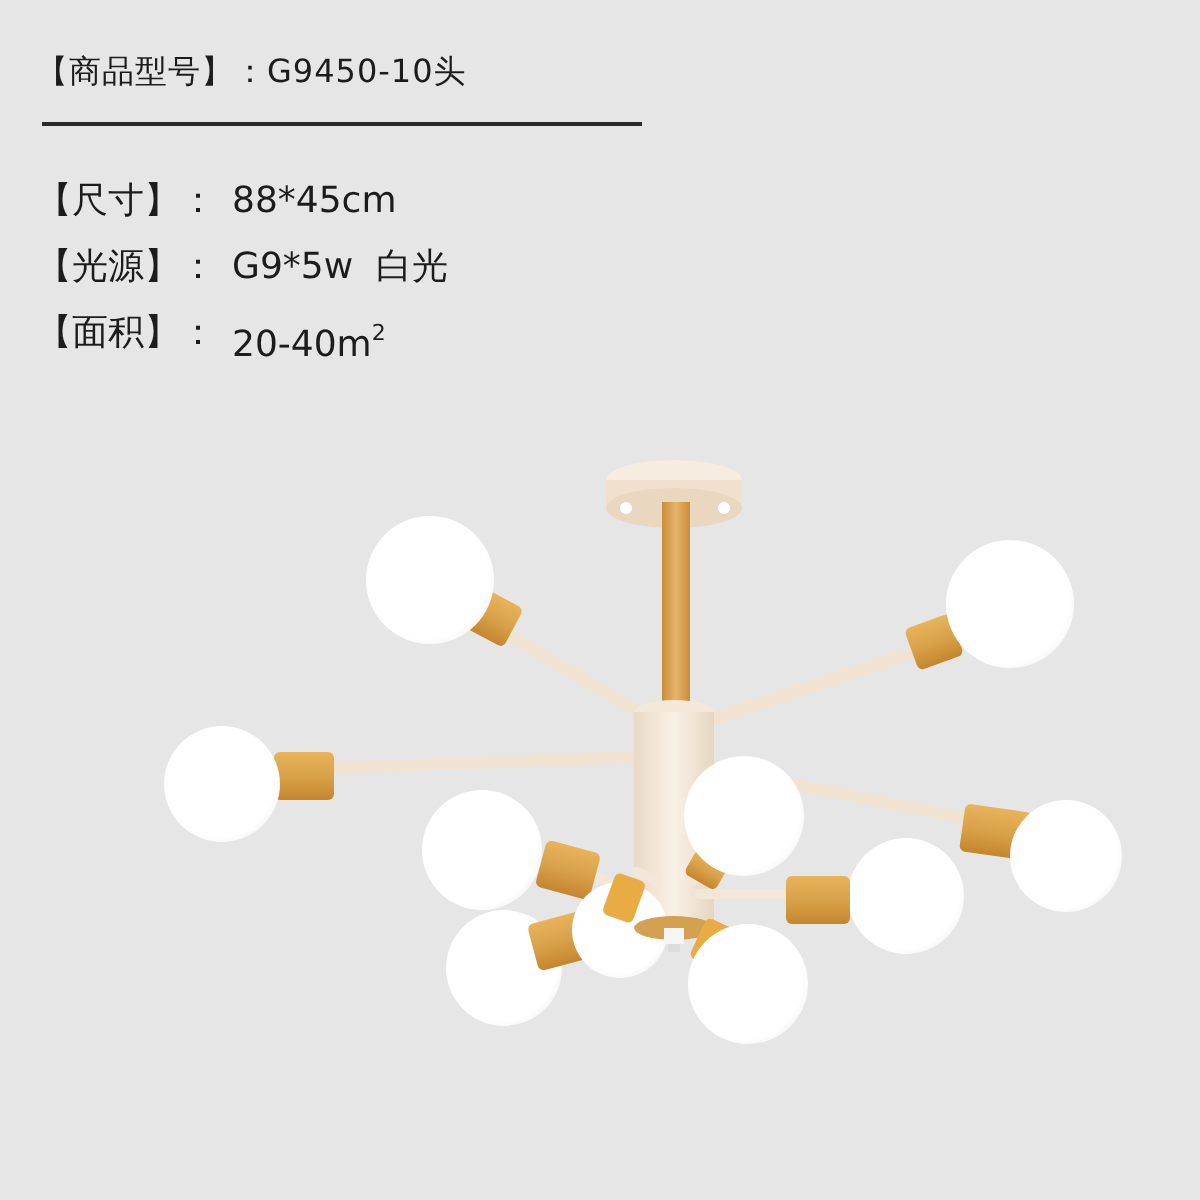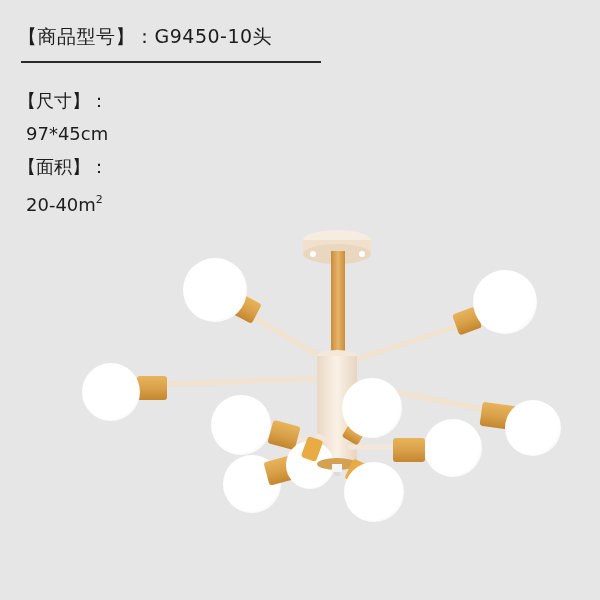--- a/index.html
+++ b/index.html
@@ -5,54 +5,58 @@
     html, body { margin: 0; padding: 0; }
     body {
       width: 600px; height: 600px; overflow: hidden;
       background: #e6e6e6;
       font-family: "DejaVu Sans", "Liberation Sans", sans-serif;
       color: #1c1c1c;
       position: relative;
     }
     .title {
       position: absolute; left: 18px; top: 20px;
-      font-size: 19px; letter-spacing: 0.5px; line-height: 32px;
+      font-size: 16px; letter-spacing: 0.5px; line-height: 32px;
       white-space: nowrap;
       text-align: right;
     }
     .title-rule {
       position: absolute; left: 21px; top: 61px; width: 300px; height: 2px;
       background: #2a2a2a;
     }
     .specs {
       position: absolute; left: 18px; top: 84px;
       font-size: 18px; line-height: 33px;
     }
-    .spec-row { white-space: nowrap; display: flex; flex-direction: column; }
+    .spec-row { white-space: nowrap; display: flex; }
     .spec-label { display: inline-block; }
     .spec-value { display: inline-block; margin-left: 8px; }
     .spec-value sup { font-size: 11px; vertical-align: 8px; }
     .product-image {
       position: absolute; left: 0; top: 0; width: 600px; height: 600px;
     }
   </style>
 </head>
 <body>
 
 <div class="title">【商品型号】：G9450-10头</div>
 <div class="title-rule"></div>
 
 <div class="specs">
   <div class="spec-row">
     <span class="spec-label">【尺寸】：</span>
-    <span class="spec-value">97*45cm</span>
+    <span class="spec-value">88*45cm</span>
   </div>
   <div class="spec-row">
   </div>
   <div class="spec-row">
+  </div>
+  <div class="spec-row">
+    <span class="spec-label">【光源】：</span>
+    <span class="spec-value" style="white-space:pre">G9*5w  白光</span>
   </div>
   <div class="spec-row">
     <span class="spec-label">【面积】：</span>
     <span class="spec-value"><span>20-40m</span><sup>2</sup></span>
   </div>
 </div>
 
 <svg class="product-image" viewBox="0 0 600 600" xmlns="http://www.w3.org/2000/svg">
   <defs>
     <linearGradient id="wood" x1="0" x2="0" y1="0" y2="1">

